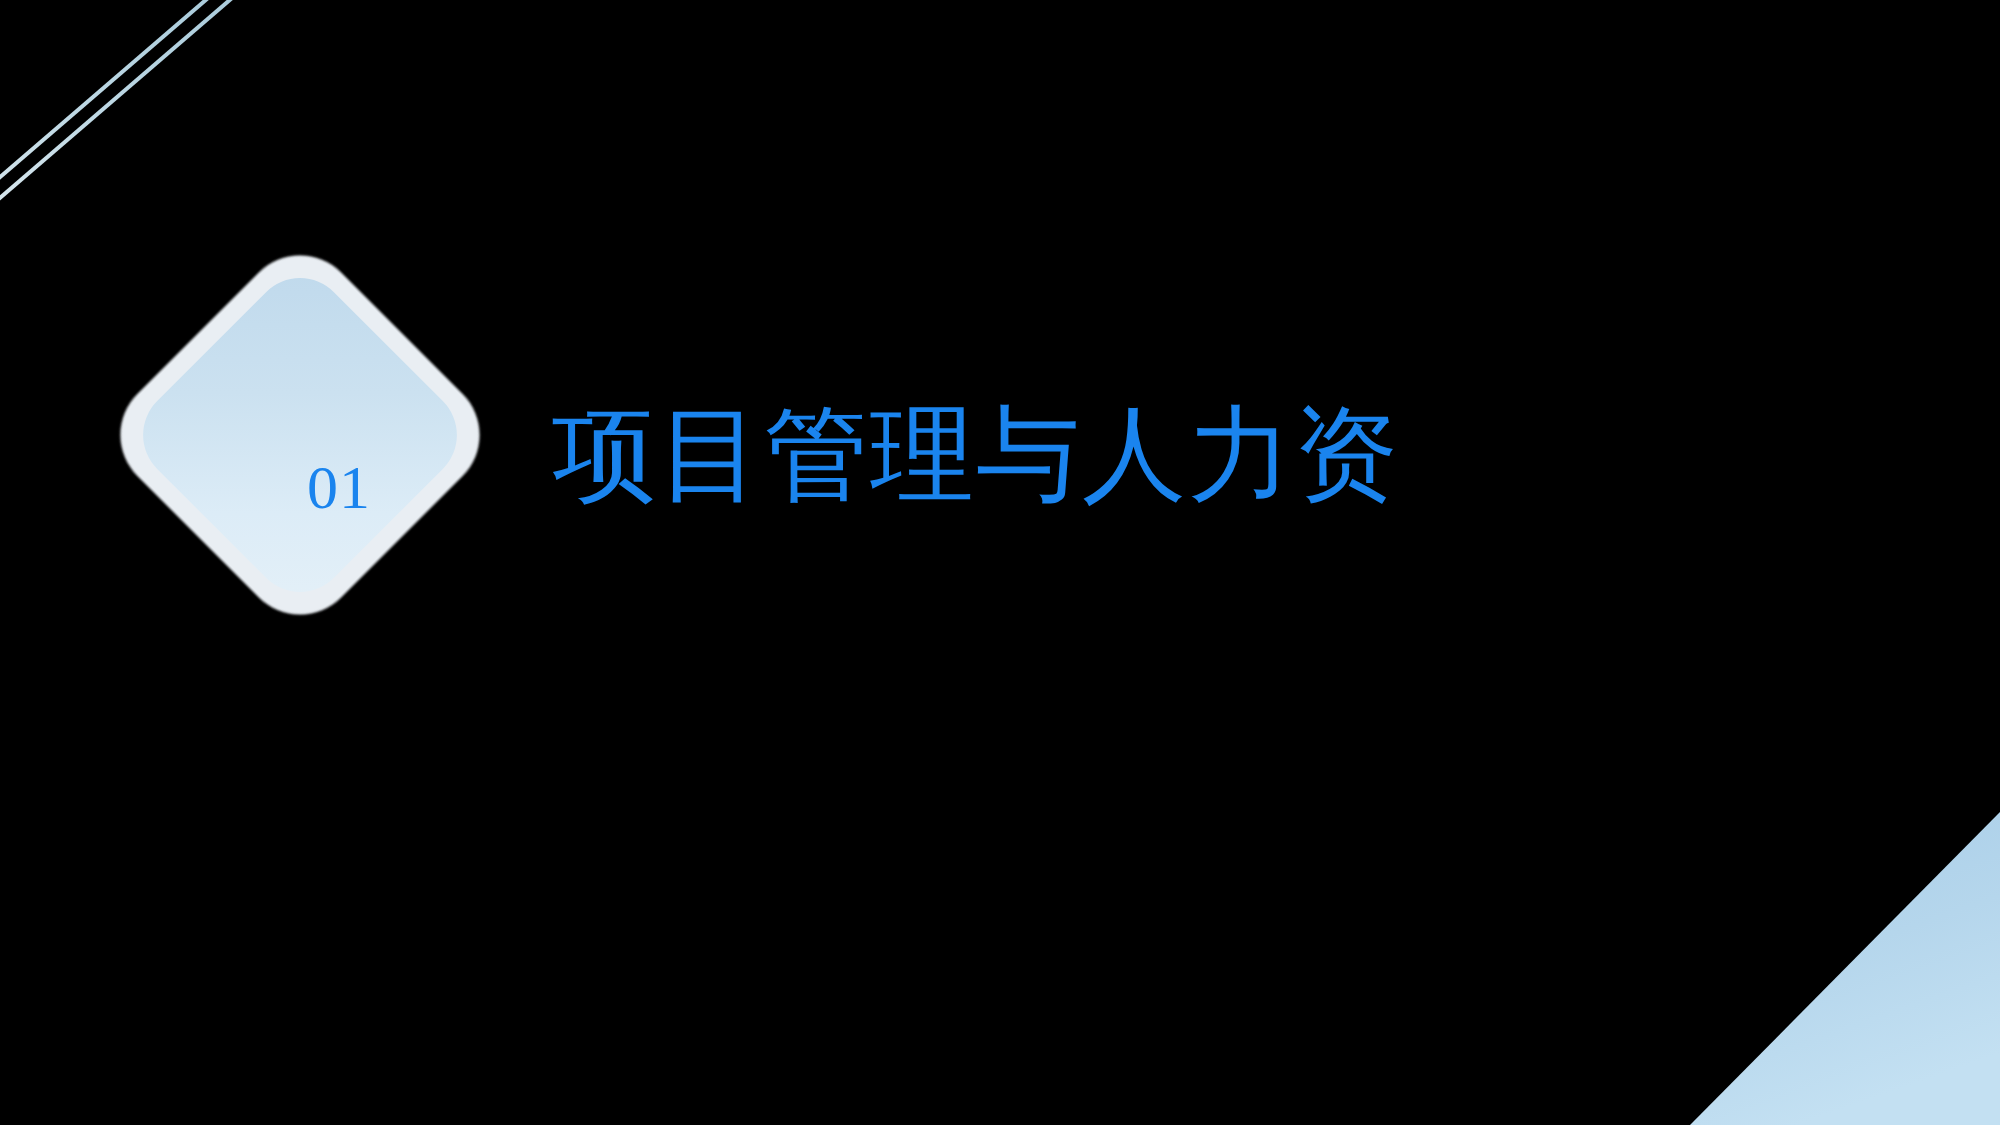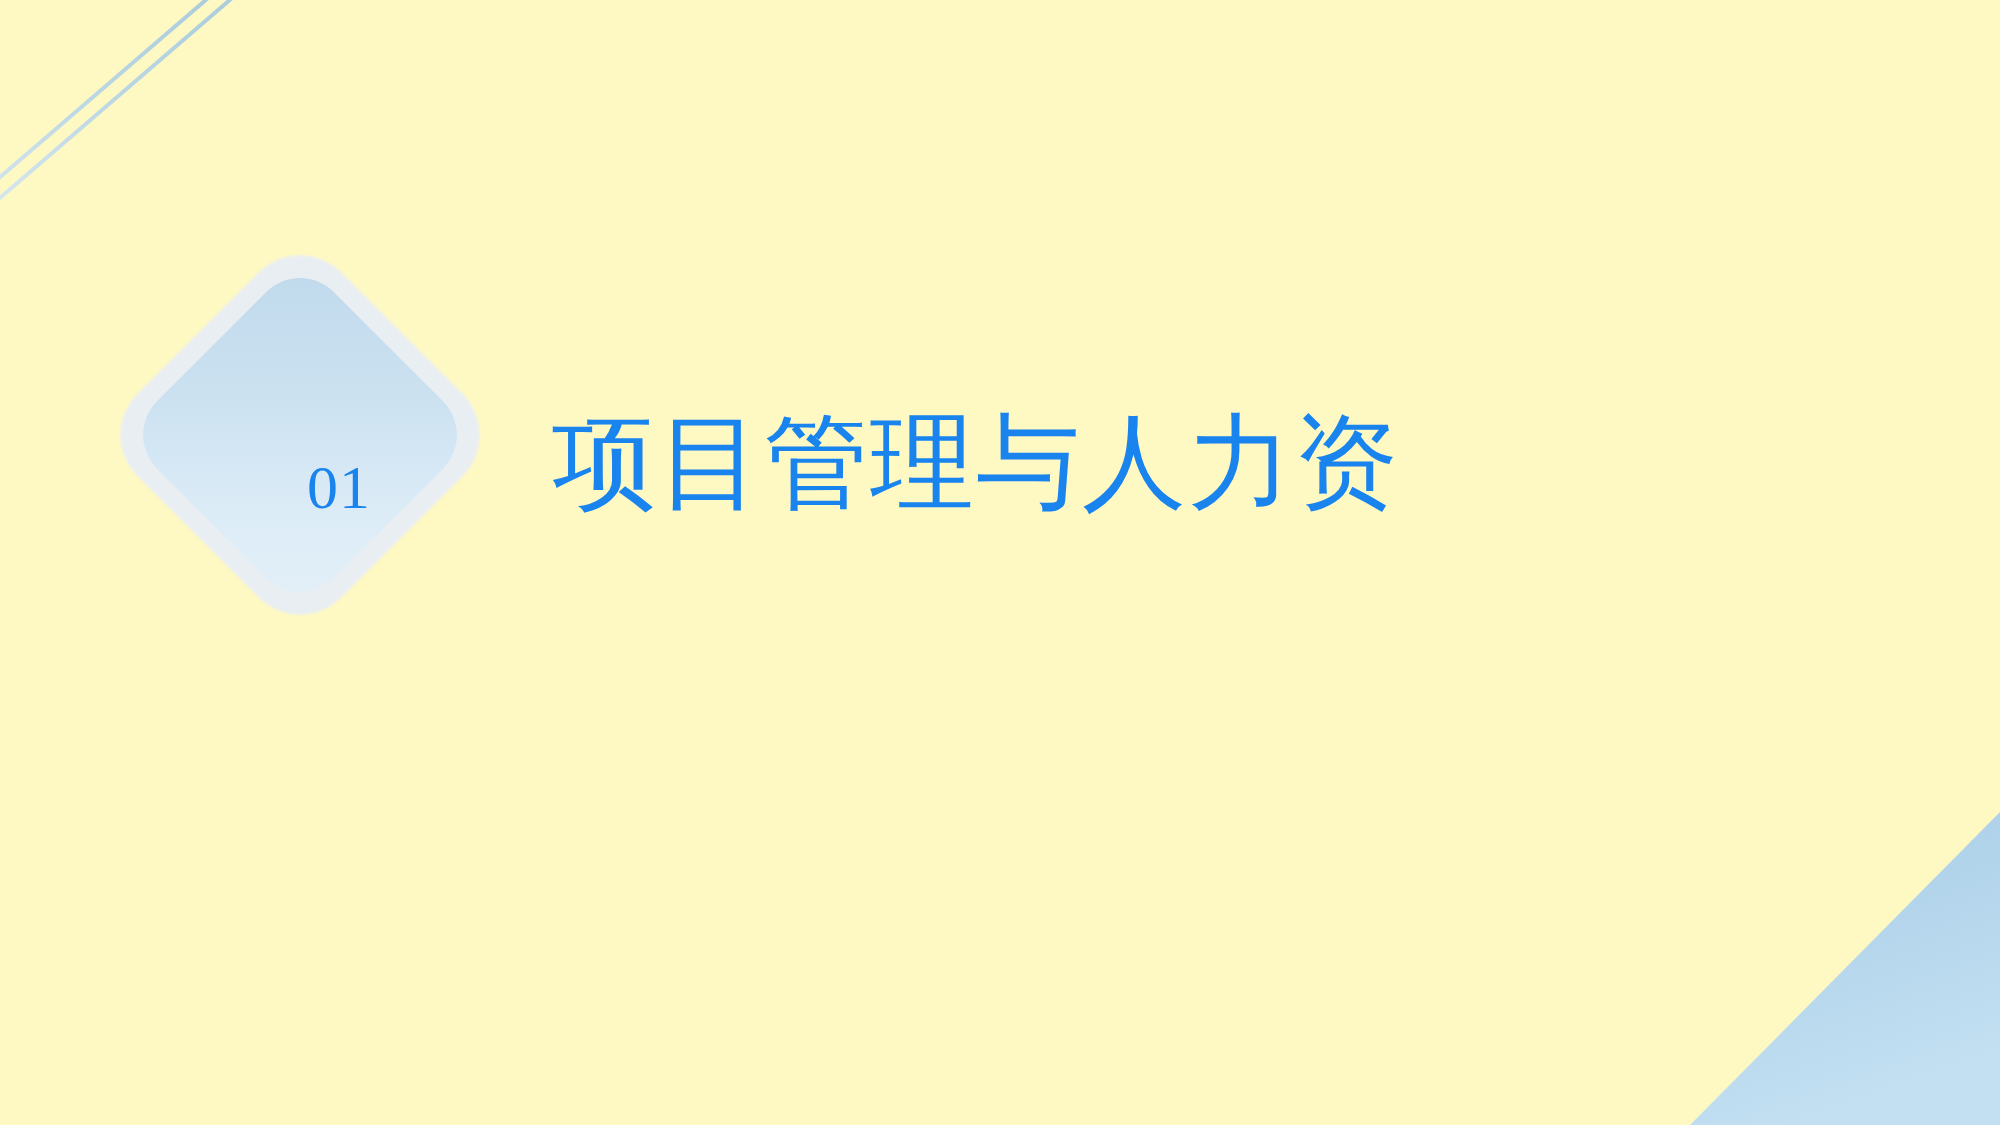--- a/index.html
+++ b/index.html
@@ -6,21 +6,21 @@
   html, body {
     margin: 0;
     padding: 0;
     background: #ffffff;
   }
   #slide {
     position: relative;
     width: 2000px;
     height: 1125px;
     overflow: hidden;
-    background: #fef9c3;
+    background: #000000;
     font-family: "Liberation Serif", "DejaVu Serif", serif;
   }
 
   
   .bg-layer {
     position: absolute;
     inset: 0;
     pointer-events: none;
   }
   .bg-svg { position: absolute; inset: 0; width: 2000px; height: 1125px; display: block; }
@@ -84,21 +84,21 @@
     left: 552px;
     top: 392px;
     width: 1000px;
   }
   .title-line {
     color: #1a84ee;
     font-size: 104px;
     line-height: 140px;
     letter-spacing: 2px;
     white-space: nowrap;
-    font-family: Liberation Sans, sans-serif;
+    font-family: Liberation Mono, monospace;
     font-weight: normal;
   }
 </style>
 </head>
 <body>
 
 <div id="slide">
 
   <div class="bg-layer">
     <svg class="bg-svg" viewBox="0 0 2000 1125" xmlns="http://www.w3.org/2000/svg">

